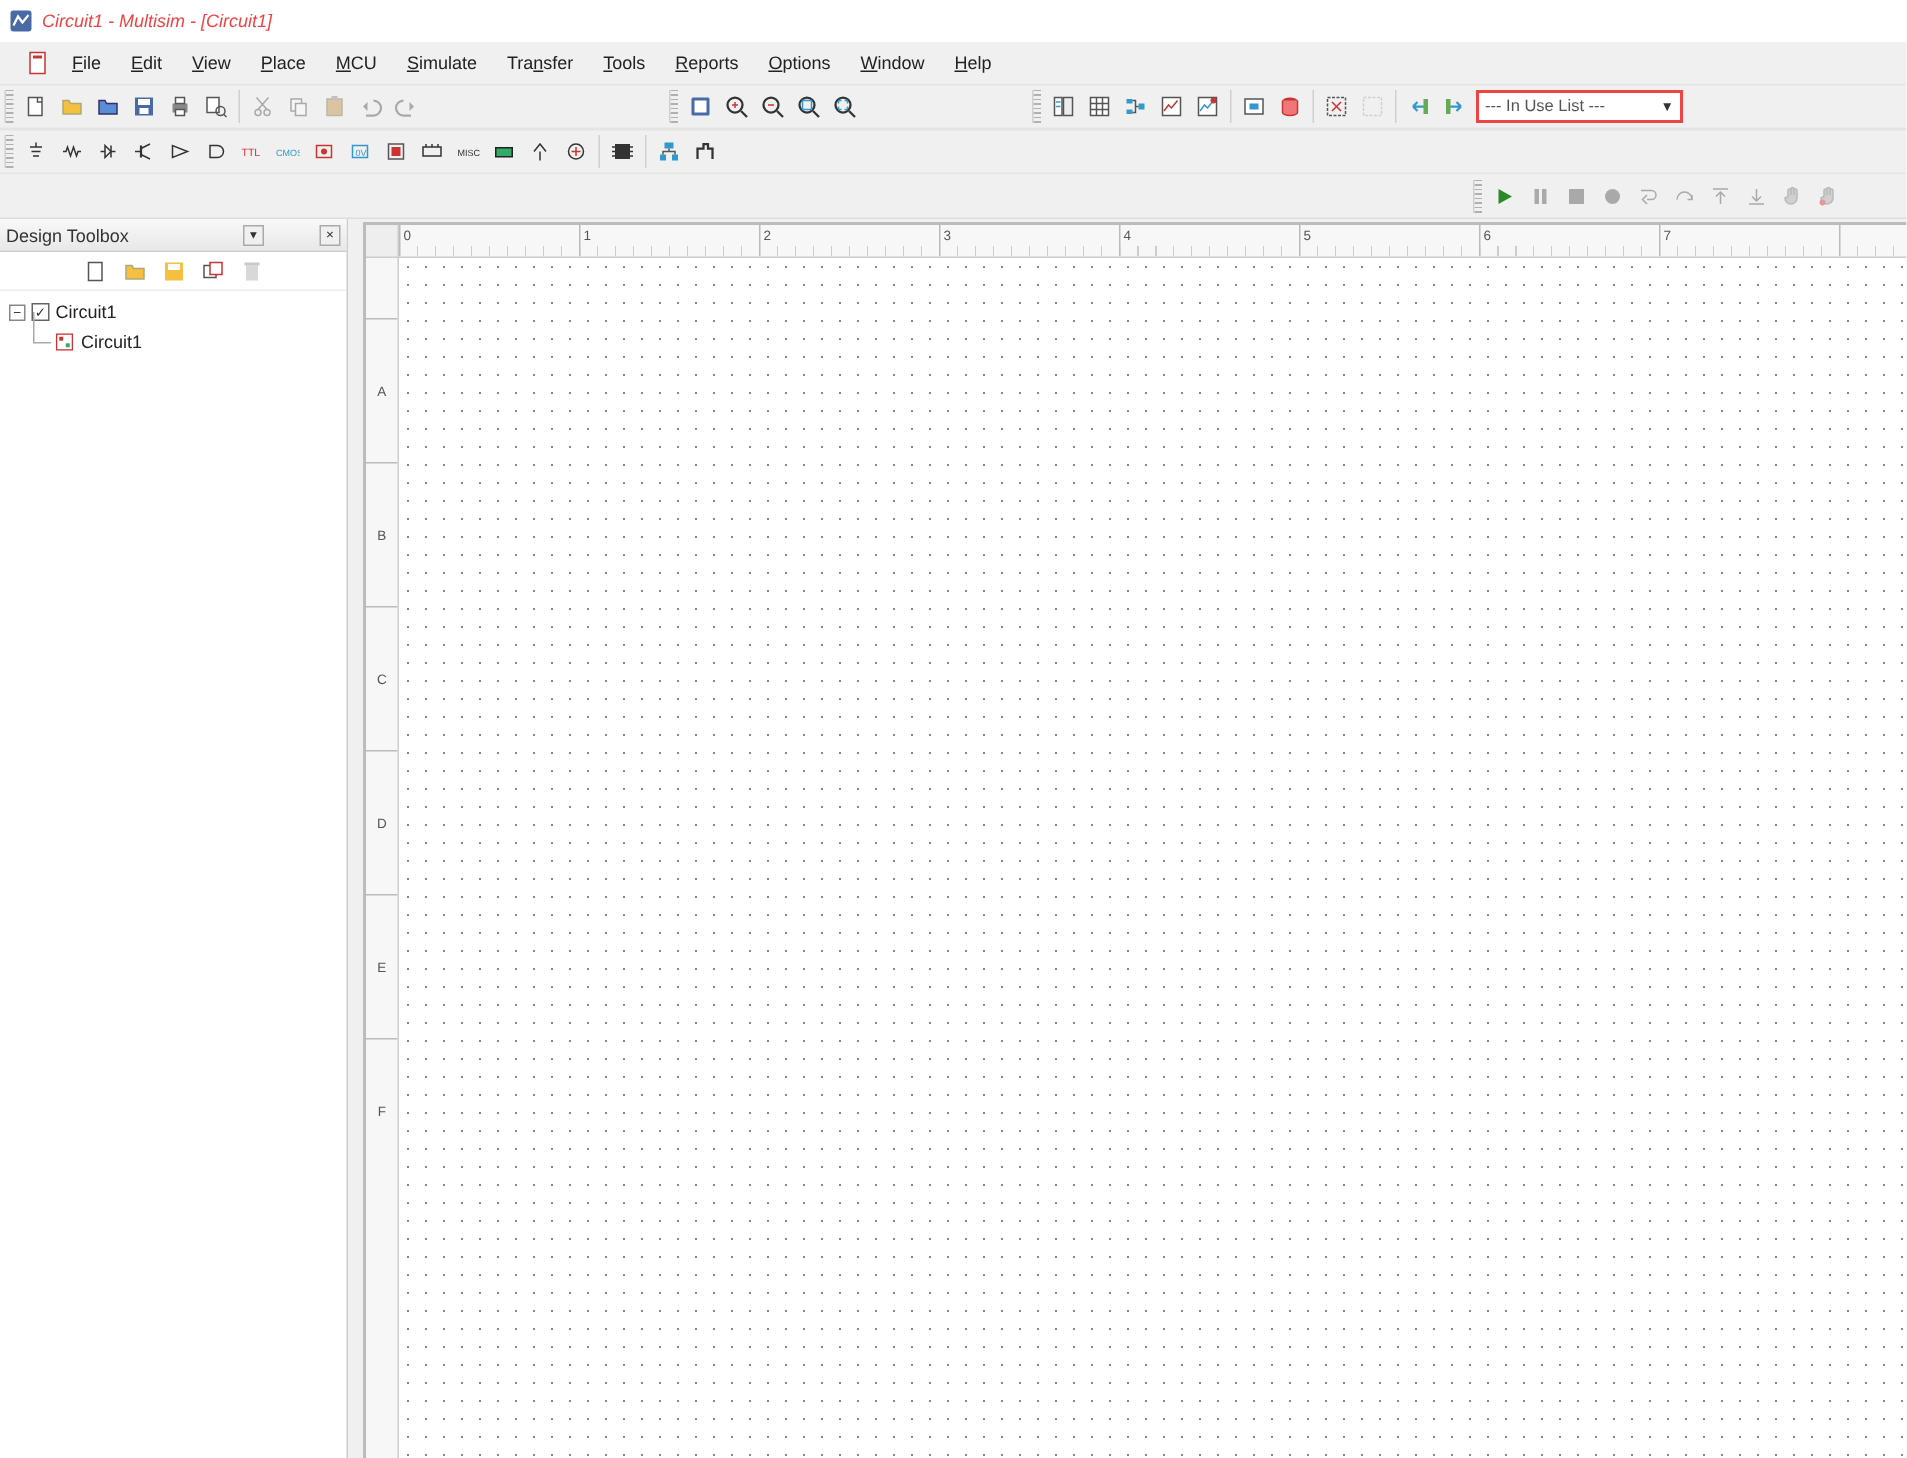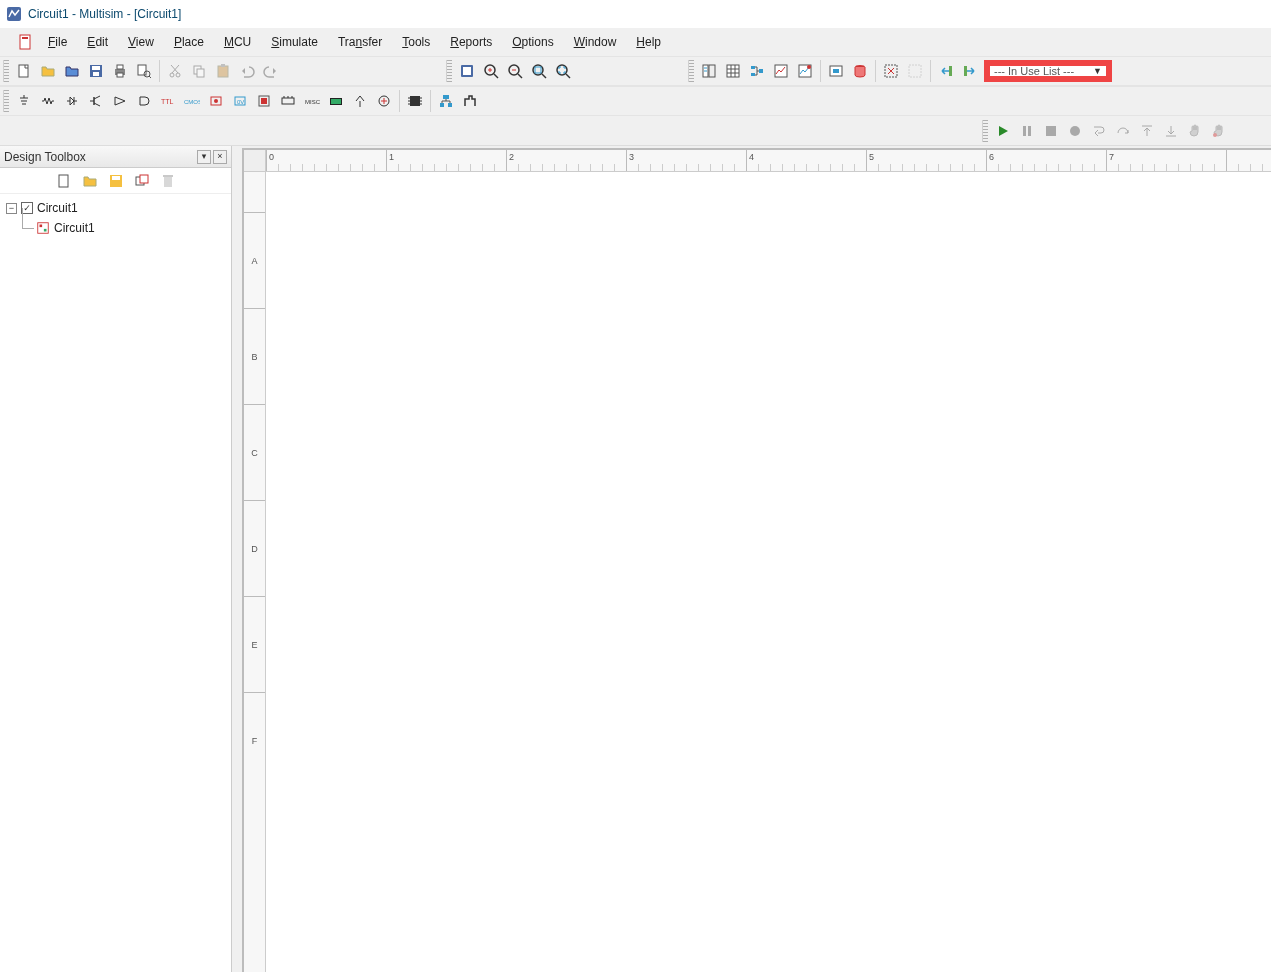--- a/index.html
+++ b/index.html
@@ -1,35 +1,35 @@
 <!DOCTYPE html>
 <html><head>
 <meta charset="utf-8">
 <style>
 * { box-sizing: border-box; margin: 0; padding: 0; }
 body { font-family: "Segoe UI", Tahoma, sans-serif; font-size: 12px; background: #f0f0f0; overflow: hidden; width: 1271px; height: 972px; }
 .titlebar { height: 28px; background: #fff; display: flex; align-items: center; padding-left: 6px; }
 .titlebar .appicon { width: 16px; height: 16px; margin-right: 6px; }
-.titlebar .title { color: #0c4a6e; }
+.titlebar .title { color: #ef4444; font-style: italic; }
 .menubar { height: 28px; background: #f0f0f0; display: flex; align-items: center; padding-left: 16px; gap: 0; }
 .menubar .mb-icon { width: 16px; height: 16px; margin: 0 4px 0 2px; }
 .menubar .menuitem { padding: 4px 10px; cursor: default; color: #222; }
 .menubar .menuitem u { text-decoration: underline; }
 .toolbar-row { height: 30px; background: #f0f0f0; display: flex; align-items: center; border-top: 1px solid #e4e4e4; border-bottom: 1px solid #e4e4e4; }
 .tb-grip { width: 6px; height: 22px; margin: 0 3px; background: repeating-linear-gradient(to bottom, #b0b0b0 0 1px, transparent 1px 3px); border-left: 1px solid #d0d0d0; }
 .tb-btn { width: 24px; height: 24px; display: flex; align-items: center; justify-content: center; margin: 0 0px; cursor: default; position: relative; }
 .tb-btn svg { width: 16px; height: 16px; }
 .tb-sep { width: 1px; height: 22px; background: #d0d0d0; margin: 0 3px; }
 .tb-spacer { flex: 0 0 auto; }
-.tb-dropdown { height: 22px; width: 128px; border: 6px solid #ef4444; background: #fff; display: flex; align-items: center; padding: 0 4px; font-size: 11px; color: #555; justify-content: space-between; margin-left: 2px; }
+.tb-dropdown { height: 22px; width: 138px; border: 2px solid #ef4444; background: #fff; display: flex; align-items: center; padding: 0 4px; font-size: 11px; color: #555; justify-content: space-between; margin-left: 2px; }
 .tb-dropdown .arrow { font-size: 9px; color: #333; }
 .sim-row { height: 30px; background: #f0f0f0; display: flex; align-items: center; justify-content: flex-end; padding-right: 40px; border-bottom: 1px solid #ddd; }
 .workspace { display: flex; height: calc(972px - 28px - 28px - 30px - 30px - 30px); }
 .sidepanel { width: 232px; background: #fff; border-right: 1px solid #ccc; display: flex; flex-direction: column; }
-.sidepanel-header { height: 22px; background: linear-gradient(#f8f8f8,#e8e8e8); border-bottom: 1px solid #ccc; display: flex; align-items: center; padding: 0 4px; font-size: 12px; color: #333; }
+.sidepanel-header { height: 22px; background: linear-gradient(#f8f8f8,#e8e8e8); border-bottom: 1px solid #ccc; display: flex; align-items: center; padding: 0 4px; font-size: 12px; color: #333; gap: 35px; }
 .sidepanel-header .sp-title { flex: 1; }
 .sp-btn { width: 14px; height: 14px; border: 1px solid #aaa; background: #f0f0f0; margin-left: 2px; display: flex; align-items: center; justify-content: center; font-size: 9px; line-height: 1; cursor: default; }
 .sidepanel-toolbar { height: 26px; display: flex; align-items: center; justify-content: center; gap: 4px; border-bottom: 1px solid #eee; }
 .sidepanel-toolbar .tb-btn { width: 22px; height: 22px; }
 .tree { flex: 1; padding: 4px 6px; font-size: 12px; color: #222; }
 .tree-row { display: flex; align-items: center; height: 20px; gap: 4px; }
 .tree-exp { width: 11px; height: 11px; border: 1px solid #888; display: flex; align-items: center; justify-content: center; font-size: 9px; line-height: 1; color: #333; background: #fff; }
 .tree-check { width: 12px; height: 12px; border: 1px solid #666; background: #fff; display: flex; align-items: center; justify-content: center; font-size: 9px; color: #333; }
 .tree-icon { width: 14px; height: 14px; }
 .tree-child { margin-left: 30px; position: relative; }

